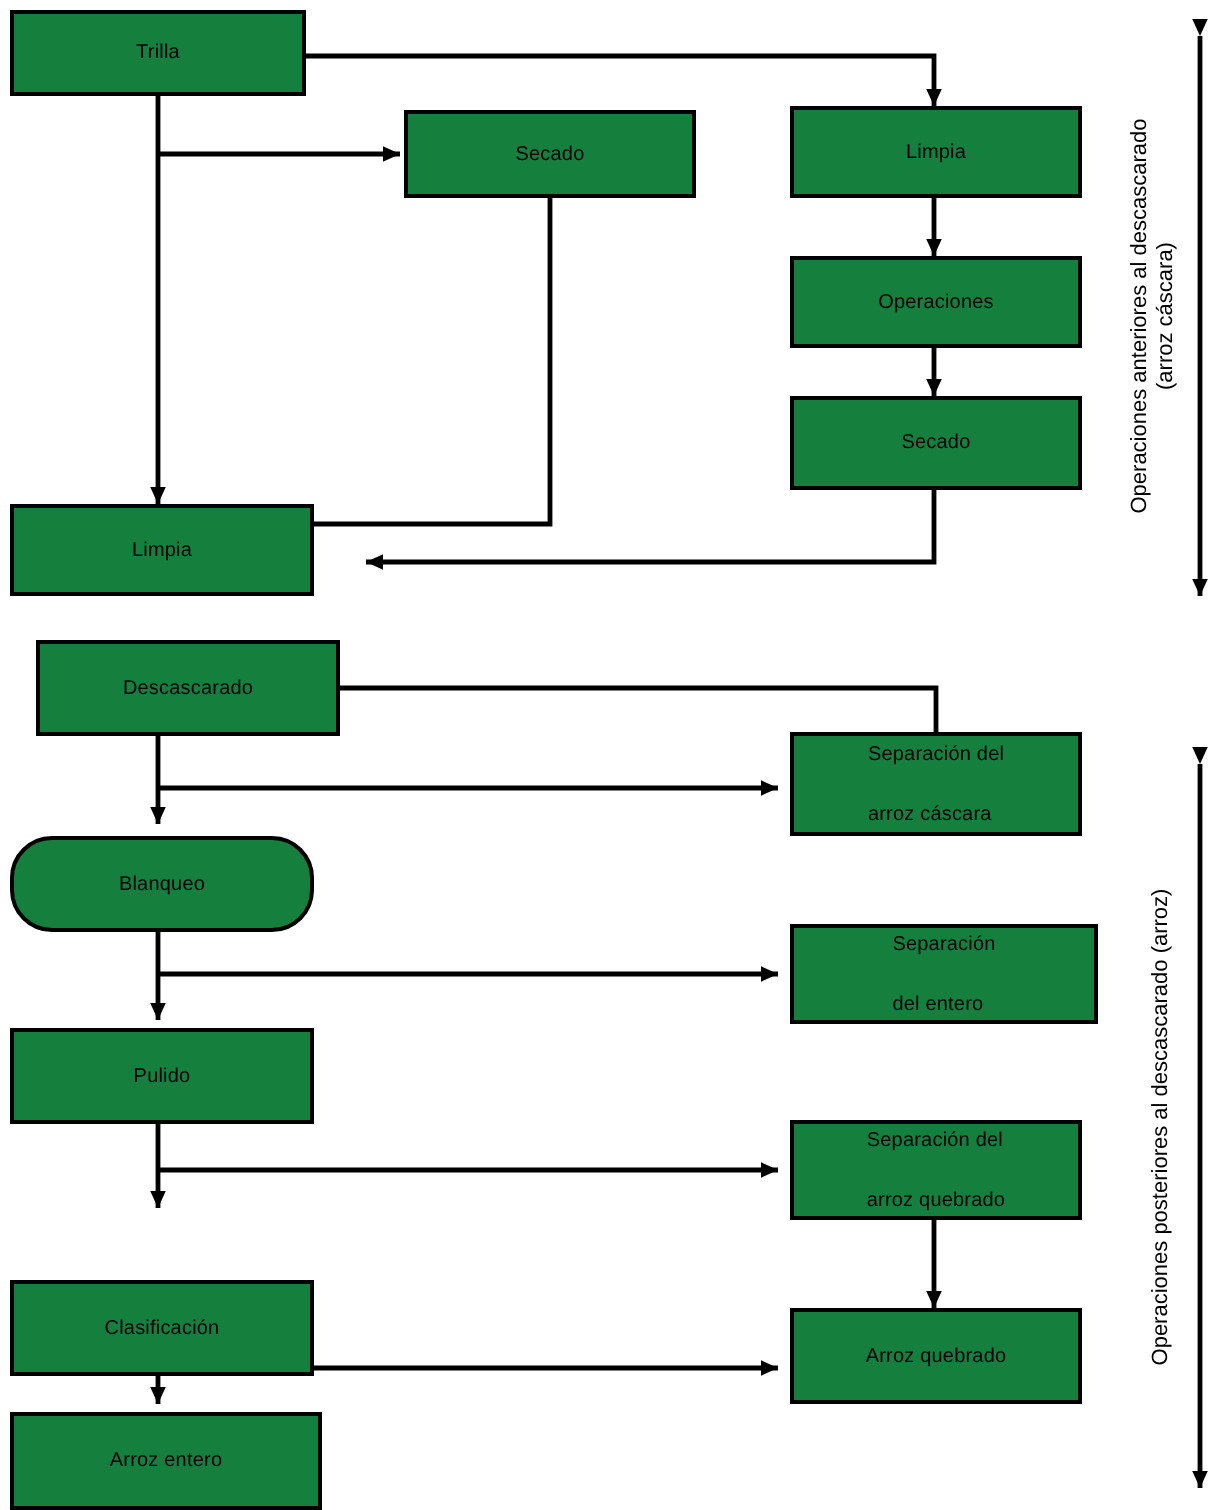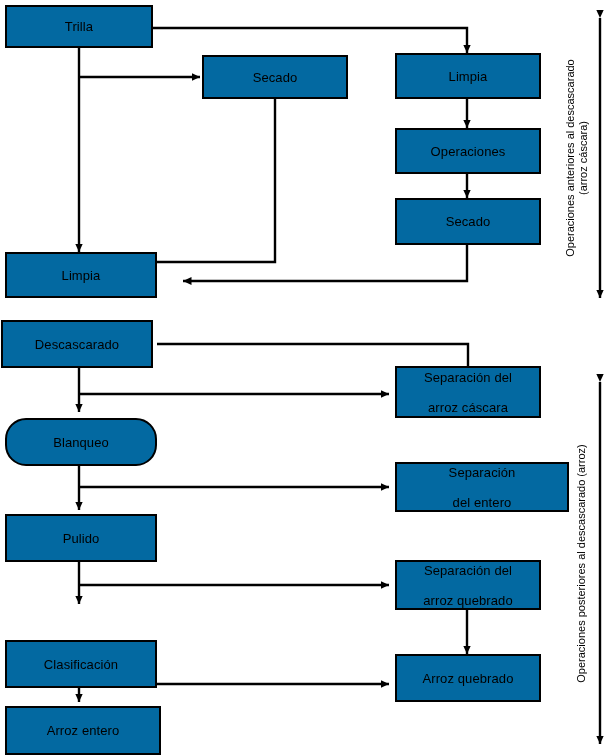--- a/index.html
+++ b/index.html
@@ -8,24 +8,24 @@
     font-family:"Liberation Sans","DejaVu Sans",sans-serif;
     color:#000;
   }
   #diagram{position:relative;width:615px;height:755px;}
   svg#wires{position:absolute;left:0;top:0;width:615px;height:755px;}
 
   .node{
     position:absolute;
     box-sizing:border-box;
     border:2px solid #000;
-    background:#0369a1;
+    background:#15803d;
     display:flex;align-items:center;justify-content:center;
-    text-align:center;
-    font-size:13px;
+    text-align:left;
+    font-size:10px;
     line-height:15px;
     letter-spacing:.1px;
   }
   .node span{display:block;padding:0 4px;}
 
   .vlabel{
     position:absolute;
     font-size:11px;
     line-height:13px;
     text-align:center;
@@ -94,21 +94,21 @@
   </svg>
 
   <div class="node" style="left:5px;top:5px;width:148px;height:43px;">
     <span>Trilla</span>
   </div>
 
   <div class="node" style="left:5px;top:252px;width:152px;height:46px;">
     <span>Limpia</span>
   </div>
 
-  <div class="node" style="left:1px;top:320px;width:152px;height:48px;">
+  <div class="node" style="left:18px;top:320px;width:152px;height:48px;">
     <span>Descascarado</span>
   </div>
 
   <div class="node" style="left:5px;top:418px;width:152px;height:48px;border-radius:21px;">
     <span>Blanqueo</span>
   </div>
 
   <div class="node" style="left:5px;top:514px;width:152px;height:48px;">
     <span>Pulido</span>
   </div>
@@ -137,21 +137,21 @@
     <span>Secado</span>
   </div>
 
   <div class="node" style="left:395px;top:366px;width:146px;height:52px;">
     <span>
       <span>Separación del</span><br>
       <span>arroz cáscara</span>
     </span>
   </div>
 
-  <div class="node" style="left:395px;top:462px;width:174px;height:50px;">
+  <div class="node" style="left:395px;top:462px;width:154px;height:50px;">
     <span>
       <span>Separación</span><br>
       <span>del entero</span>
     </span>
   </div>
 
   <div class="node" style="left:395px;top:560px;width:146px;height:50px;">
     <span>
       <span>Separación del</span><br>
       <span>arroz quebrado</span>

